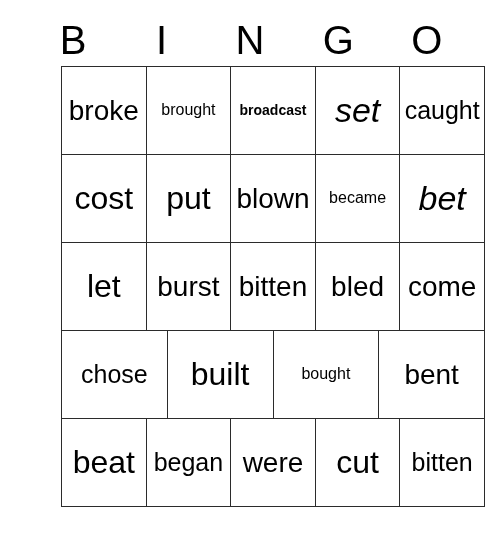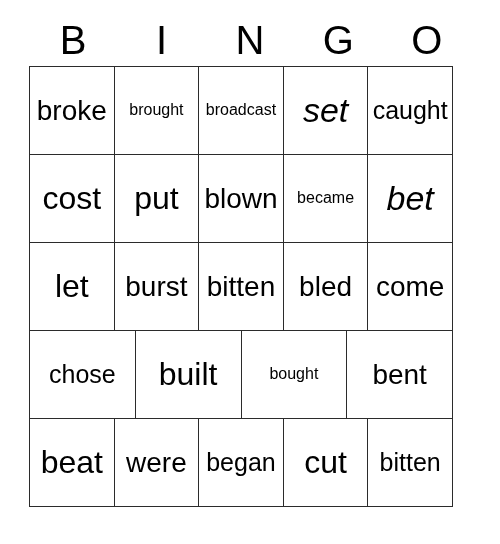--- a/index.html
+++ b/index.html
@@ -34,20 +34,21 @@
     line-height: 1;
     font-weight: 400;
     letter-spacing: 0;
     color: #000000;
   }
   #grid {
     width: 424px;
     border-top: 1px solid #2b2b2b;
     border-left: 1px solid #2b2b2b;
     box-sizing: border-box;
+    margin-left: 32px;
   }
   .grid-row {
     display: flex;
     width: 100%;
   }
   .cell {
     flex: 1 1 0;
     height: 88px;
     box-sizing: border-box;
     border-right: 1px solid #2b2b2b;
@@ -63,21 +64,21 @@
     text-align: center;
     line-height: 1.05;
     white-space: nowrap;
     color: #000000;
   }
   .fs-xl  { font-size: 34px; font-style: italic; }
   .fs-lg  { font-size: 32px; }
   .fs-md  { font-size: 28px; }
   .fs-sm  { font-size: 25px; }
   .fs-xs  { font-size: 16px; }
-  .fs-xxs { font-size: 16px; }
+  .fs-xxs { font-size: 14px; font-weight: bold; }
 </style>
 </head>
 <body>
 
 <div id="card">
 
   <div id="header-row">
     <div class="header-cell">B</div>
     <div class="header-cell">I</div>
     <div class="header-cell">N</div>
@@ -154,24 +155,24 @@
       <div class="cell">
           <span class="cell-text fs-md">bent</span>
         </div>
     </div>
 
     <div class="grid-row">
       <div class="cell">
           <span class="cell-text fs-lg">beat</span>
         </div>
       <div class="cell">
-          <span class="cell-text fs-md">were</span>
+          <span class="cell-text fs-sm">began</span>
         </div>
       <div class="cell">
-          <span class="cell-text fs-sm">began</span>
+          <span class="cell-text fs-md">were</span>
         </div>
       <div class="cell">
           <span class="cell-text fs-lg">cut</span>
         </div>
       <div class="cell">
           <span class="cell-text fs-sm">bitten</span>
         </div>
     </div>
 
   </div>

